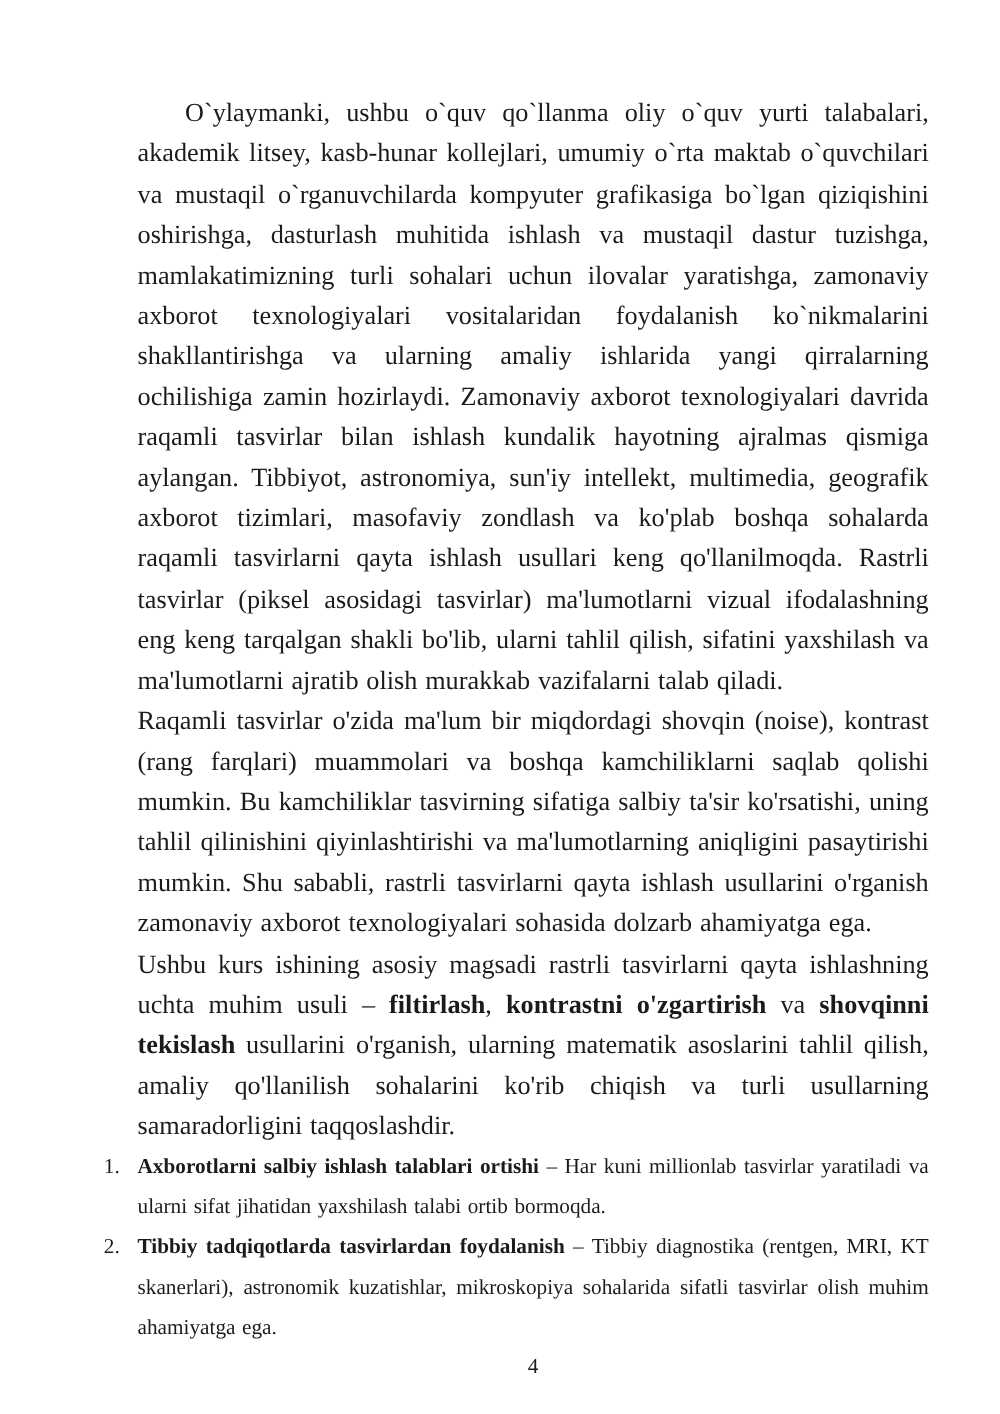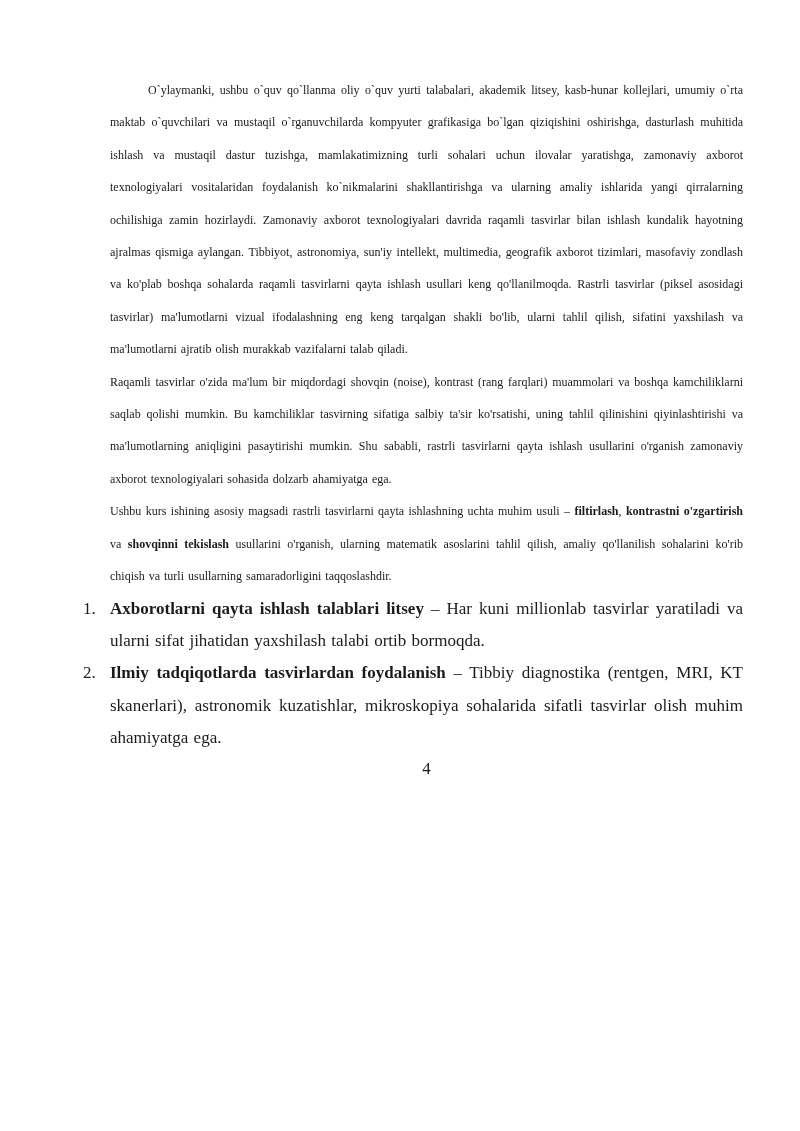--- a/index.html
+++ b/index.html
@@ -20,21 +20,21 @@
     height: 1131px;
     background: #ffffff;
     box-sizing: border-box;
     padding: 74px 57px 0 110px;
   }
   .content {
     width: 633px;
   }
   .para {
     margin: 0;
-    font-size: 12px;
+    font-size: 21px;
     line-height: 32.4px;
     text-align: justify;
     word-spacing: 1px;
     font-family: Liberation Serif, serif;
   }
   .para.indent {
     text-indent: 38px;
   }
   .b {
     font-weight: bold;
@@ -73,24 +73,24 @@
     <p class="para indent"><span>O`ylaymanki, ushbu o`quv qo`llanma oliy o`quv yurti talabalari, akademik litsey, kasb-hunar kollejlari, umumiy o`rta maktab o`quvchilari va mustaqil o`rganuvchilarda kompyuter grafikasiga bo`lgan qiziqishini oshirishga, dasturlash muhitida ishlash va mustaqil dastur tuzishga, mamlakatimizning turli sohalari uchun ilovalar yaratishga, zamonaviy axborot texnologiyalari vositalaridan foydalanish ko`nikmalarini shakllantirishga va ularning amaliy ishlarida yangi qirralarning ochilishiga zamin hozirlaydi. Zamonaviy axborot texnologiyalari davrida raqamli tasvirlar bilan ishlash kundalik hayotning ajralmas qismiga aylangan. Tibbiyot, astronomiya, sun'iy intellekt, multimedia, geografik axborot tizimlari, masofaviy zondlash va ko'plab boshqa sohalarda raqamli tasvirlarni qayta ishlash usullari keng qo'llanilmoqda. Rastrli tasvirlar (piksel asosidagi tasvirlar) ma'lumotlarni vizual ifodalashning eng keng tarqalgan shakli bo'lib, ularni tahlil qilish, sifatini yaxshilash va ma'lumotlarni ajratib olish murakkab vazifalarni talab qiladi.</span></p>
 
     <p class="para"><span>Raqamli tasvirlar o'zida ma'lum bir miqdordagi shovqin (noise), kontrast (rang farqlari) muammolari va boshqa kamchiliklarni saqlab qolishi mumkin. Bu kamchiliklar tasvirning sifatiga salbiy ta'sir ko'rsatishi, uning tahlil qilinishini qiyinlashtirishi va ma'lumotlarning aniqligini pasaytirishi mumkin. Shu sababli, rastrli tasvirlarni qayta ishlash usullarini o'rganish zamonaviy axborot texnologiyalari sohasida dolzarb ahamiyatga ega.</span></p>
 
     <p class="para"><span>Ushbu kurs ishining asosiy magsadi rastrli tasvirlarni qayta ishlashning uchta muhim usuli – </span><span class="b">filtirlash</span><span>, </span><span class="b">kontrastni o'zgartirish</span><span> va </span><span class="b">shovqinni tekislash</span><span> usullarini o'rganish, ularning matematik asoslarini tahlil qilish, amaliy qo'llanilish sohalarini ko'rib chiqish va turli usullarning samaradorligini taqqoslashdir.</span></p>
 
 
     <ol class="num-list">
       <li class="list-item">
         <span class="marker">1.</span>
-        <span class="li-text"><span class="b">Axborotlarni qayta ishlash talablari litsey</span><span> – Har kuni millionlab tasvirlar yaratiladi va ularni sifat jihatidan yaxshilash talabi ortib bormoqda.</span></span>
+        <span class="li-text"><span class="b">Axborotlarni salbiy ishlash talablari ortishi</span><span> – Har kuni millionlab tasvirlar yaratiladi va ularni sifat jihatidan yaxshilash talabi ortib bormoqda.</span></span>
       </li>
       <li class="list-item">
         <span class="marker">2.</span>
-        <span class="li-text"><span class="b">Ilmiy tadqiqotlarda tasvirlardan foydalanish</span><span> – Tibbiy diagnostika (rentgen, MRI, KT skanerlari), astronomik kuzatishlar, mikroskopiya sohalarida sifatli tasvirlar olish muhim ahamiyatga ega.</span></span>
+        <span class="li-text"><span class="b">Tibbiy tadqiqotlarda tasvirlardan foydalanish</span><span> – Tibbiy diagnostika (rentgen, MRI, KT skanerlari), astronomik kuzatishlar, mikroskopiya sohalarida sifatli tasvirlar olish muhim ahamiyatga ega.</span></span>
       </li>
     </ol>
 
   </div>
 
   <div class="page-number">4</div>
 </div>
 
 </body></html>

